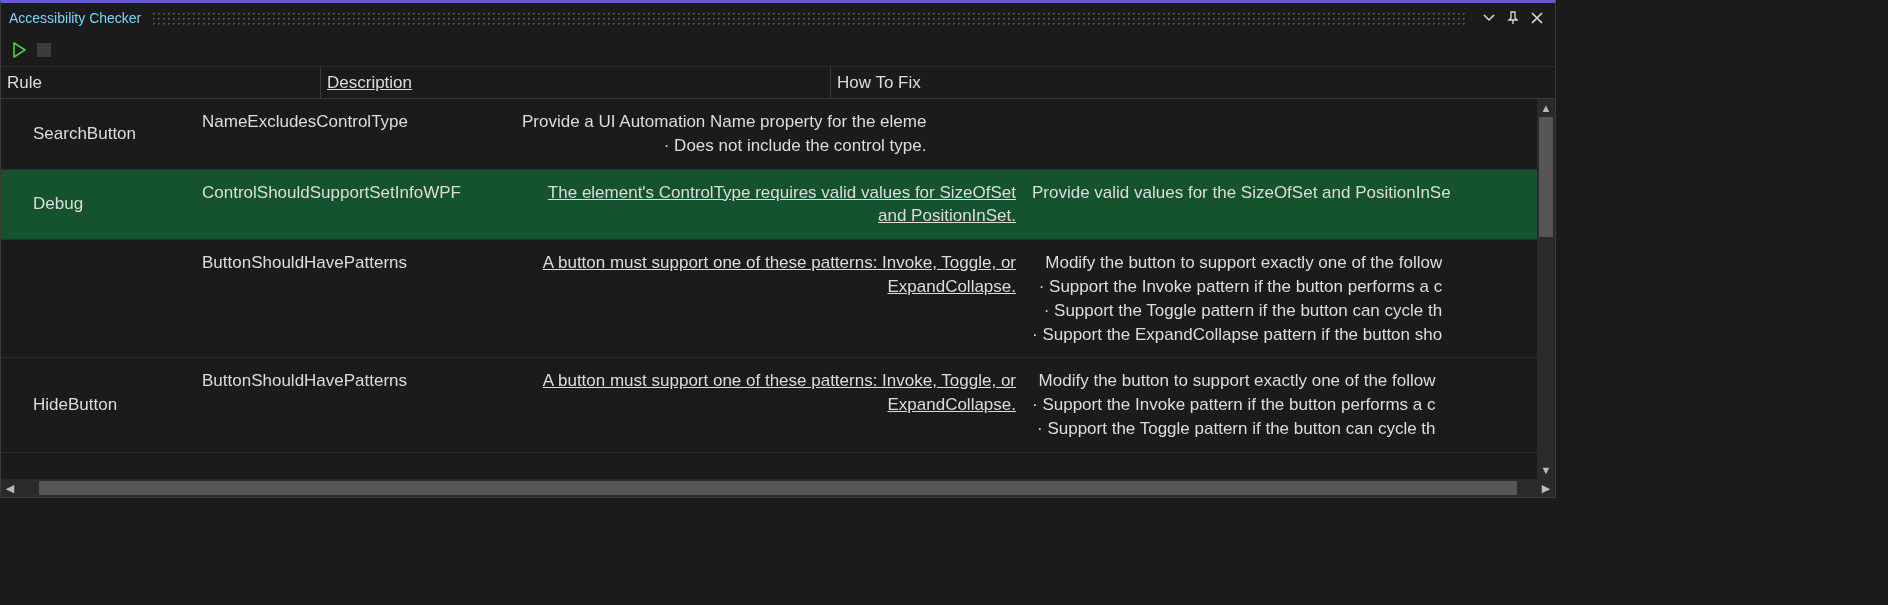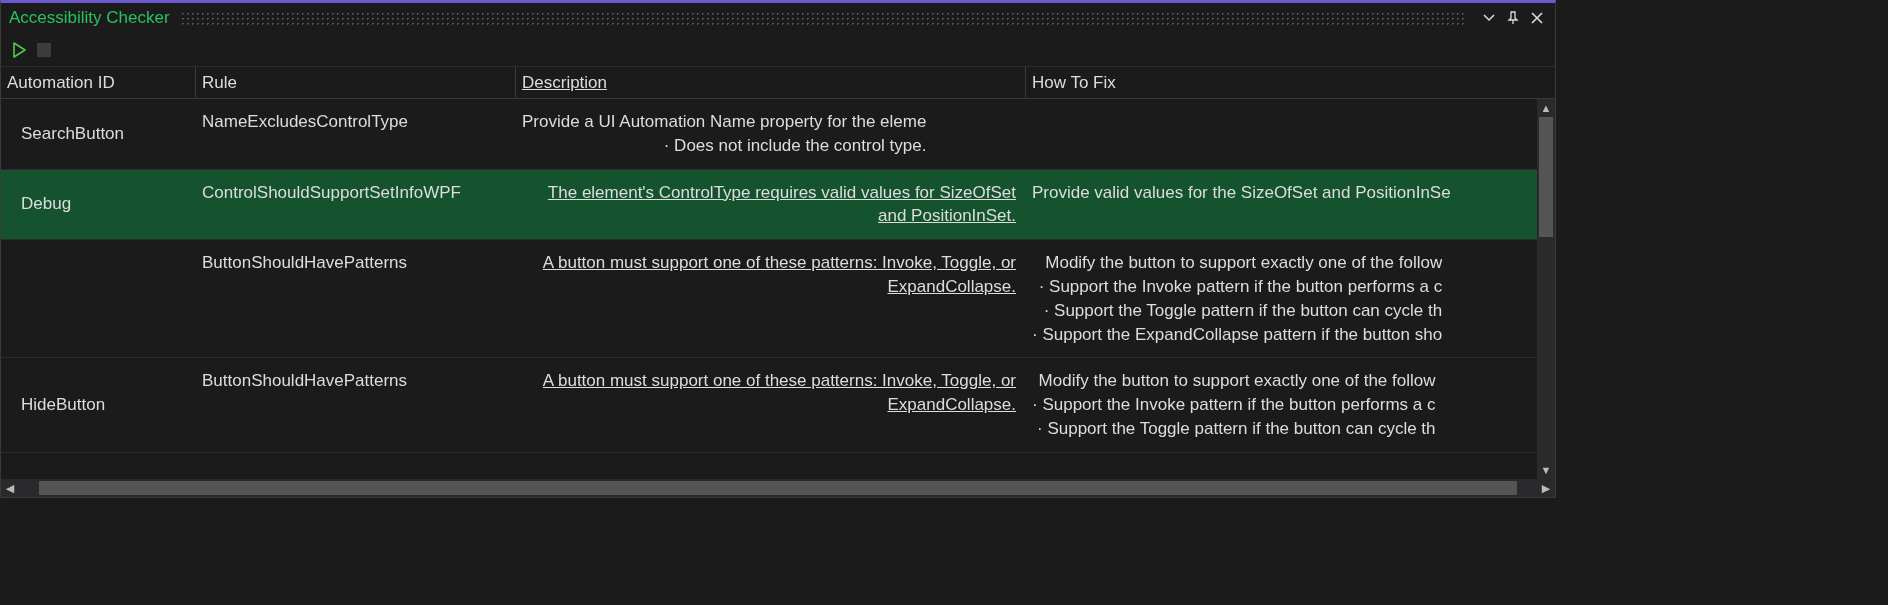--- a/index.html
+++ b/index.html
@@ -25,22 +25,22 @@
     flex-direction: column;
   }
   .titlebar {
     height: 30px;
     display: flex;
     align-items: center;
     padding: 0 8px;
     background: #1b1b1c;
   }
   .titlebar .title {
-    color: #22c55e;
-    font-size: 17px;
+    color: #7dd3fc;
+    font-size: 14px;
   }
   .titlebar .grip {
     flex: 1;
     height: 14px;
     margin: 0 10px;
     background-image:
       radial-gradient(#555 1px, transparent 1px);
     background-size: 5px 5px;
     background-position: 0 0;
   }
@@ -100,21 +100,21 @@
   }
   .row {
     display: flex;
     border-bottom: 1px solid #2c2c2e;
     padding: 6px 0;
     font-size: 17px;
     line-height: 1.4;
     background: #1b1b1c;
   }
   .row .col { align-items: flex-start; text-align: right; }
-  .row .col1 { padding-left: 20px; align-items: center; }
+  .row .col1 { padding-left: 32px; align-items: center; }
   .row.selected { background: #14532d; }
   .row .multi { display: block; }
   .row .multi span { display: block; overflow: hidden; text-overflow: clip; white-space: nowrap; }
   .vscroll {
     position: absolute;
     right: 0;
     top: 0;
     bottom: 0;
     width: 18px;
     background: #2a2a2c;
@@ -202,21 +202,20 @@
   <div class="toolbar">
     <span class="play-btn">
       <svg width="16" height="16" viewBox="0 0 16 16">
         <path d="M3 1 L14 8 L3 15 Z" fill="none" stroke="#4ec94e" stroke-width="1.6" stroke-linejoin="round"></path>
       </svg>
     </span>
     <span class="stop-btn"></span>
   </div>
 
   <div class="header-row">
-    <div class="col col1">Automation ID</div>
     <div class="col col2">Rule</div>
     <div class="col col3">Description</div>
     <div class="col col4">How To Fix</div>
   </div>
 
   <div class="rows">
     <div class="content-clip">
 
       <div class="row">
         <div class="col col1">SearchButton</div>

